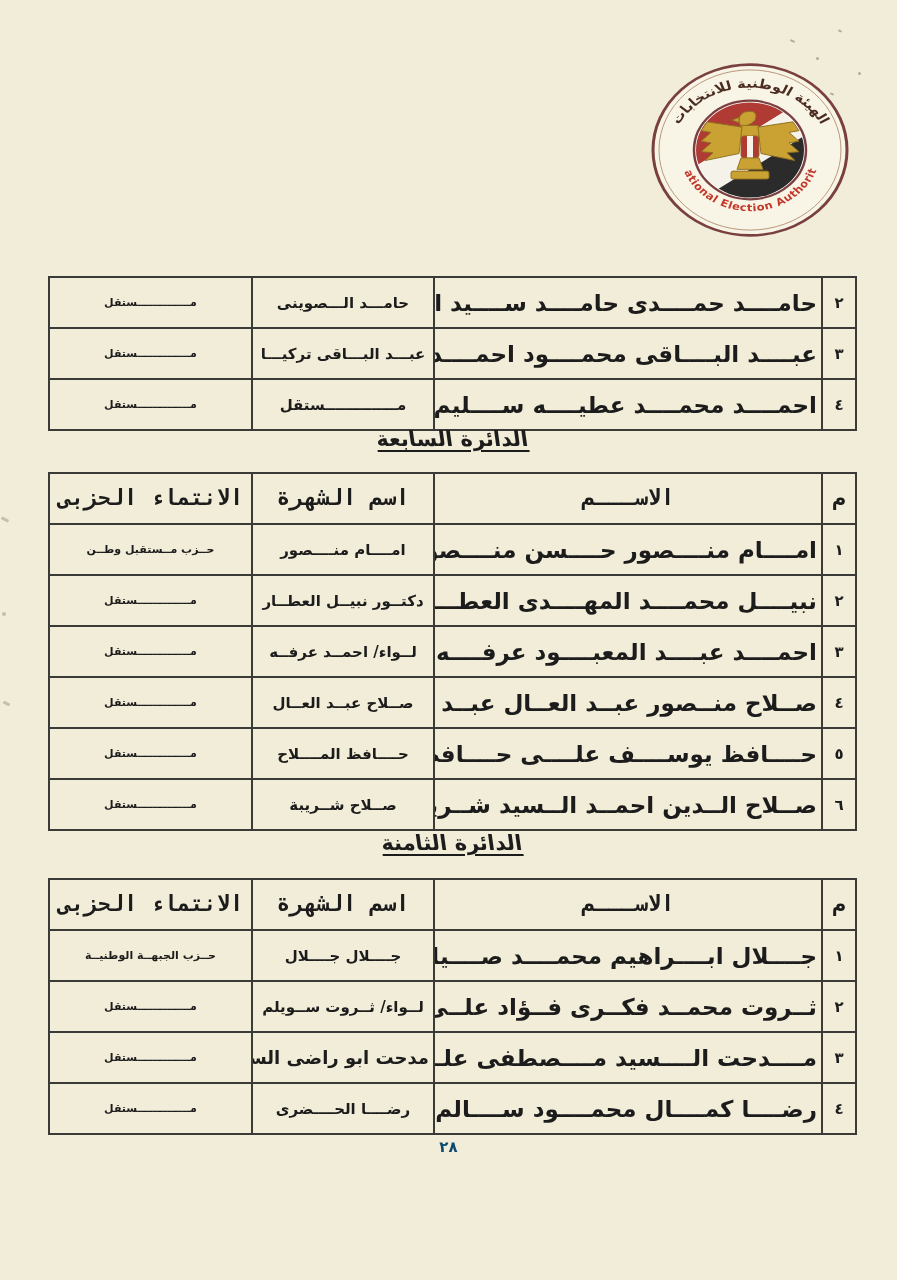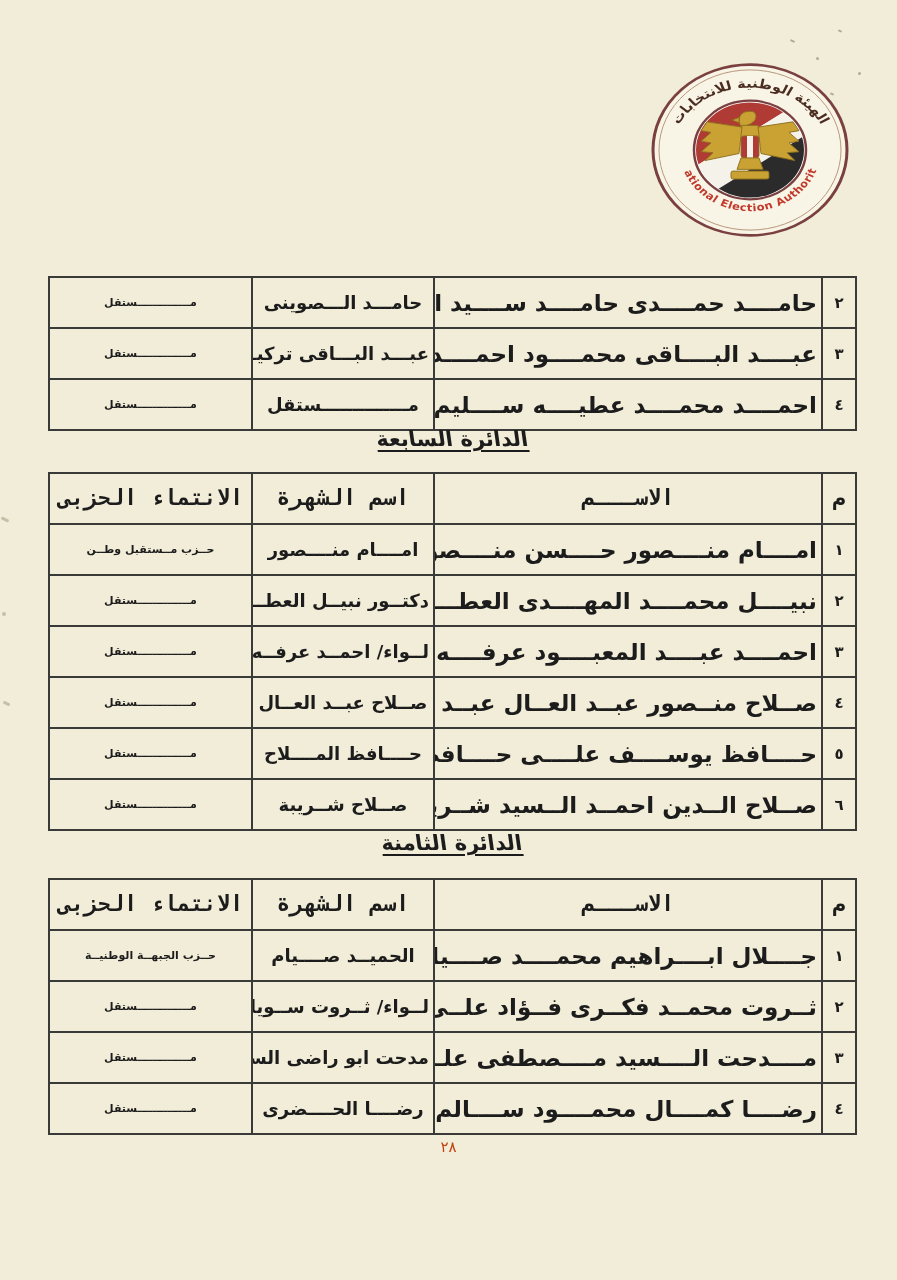--- a/index.html
+++ b/index.html
@@ -27,21 +27,21 @@
     border:2px solid #3a3a38;
     height:49px;
     text-align:center;vertical-align:middle;
     font-weight:bold;
     padding:0 4px;
     overflow:hidden;white-space:nowrap;
   }
   .tbl th{font-size:22px;font-family:Liberation Mono, monospace;}
   .c-num{font-size:15px;}
   .c-name{font-size:23px;}
-  .c-alias{font-size:18px;}
+  .c-alias{font-size:15px;}
   .c-party{font-size:11px;}
   .alias-small{font-size:18px;}
 
   #t1{top:276px;}
   #t2{top:472px;}
   #t3{top:878px;}
 
   
   .district-heading{
     position:absolute;left:48px;width:807px;
@@ -54,21 +54,21 @@
     text-decoration:underline;
     text-underline-offset:4px;
     text-decoration-thickness:2px;
   }
   #h7{top:427px;}
   #h8{top:831px;}
 
   
   .page-number{
     position:absolute;left:0;top:1138px;width:100%;
-    text-align:center;font-size:15px;font-weight:normal;color:#c2410c;
+    text-align:center;font-size:15px;font-weight:bold;color:#0c4a6e;
   }
 
   
   .speck{position:absolute;background:#8b8875;border-radius:50%;opacity:.65;}
   .speck.dash{border-radius:1px;transform:rotate(25deg);}
   .speck.light{background:#b9b49a;opacity:.8;}
 </style>
 </head>
 <body>
 
@@ -219,21 +219,21 @@
         <th>م</th>
         <th>الاســـم</th>
         <th>اسم الشهرة</th>
         <th>الانتماء الحزبى</th>
       </tr>
     </thead>
     <tbody>
       <tr>
         <td class="c-num">١</td>
         <td class="c-name">جــــلال ابــــراهيم محمــــد صــــيام</td>
-        <td class="c-alias">الحميــد صــــيام</td>
+        <td class="c-alias">جــــلال جــــلال</td>
         <td class="c-party">حــزب الجبهــة الوطنيــة</td>
       </tr>
       <tr>
         <td class="c-num">٢</td>
         <td class="c-name">ثــروت محمــد فكــرى فــؤاد علــى ســويلم</td>
         <td class="c-alias">لــواء/ ثــروت ســويلم</td>
         <td class="c-party">مــــــــــــــستقل</td>
       </tr>
       <tr>
         <td class="c-num">٣</td>

